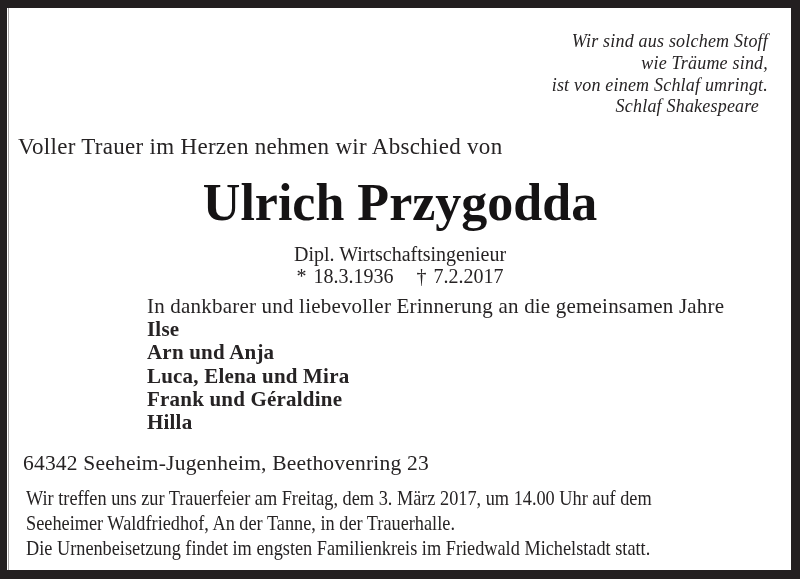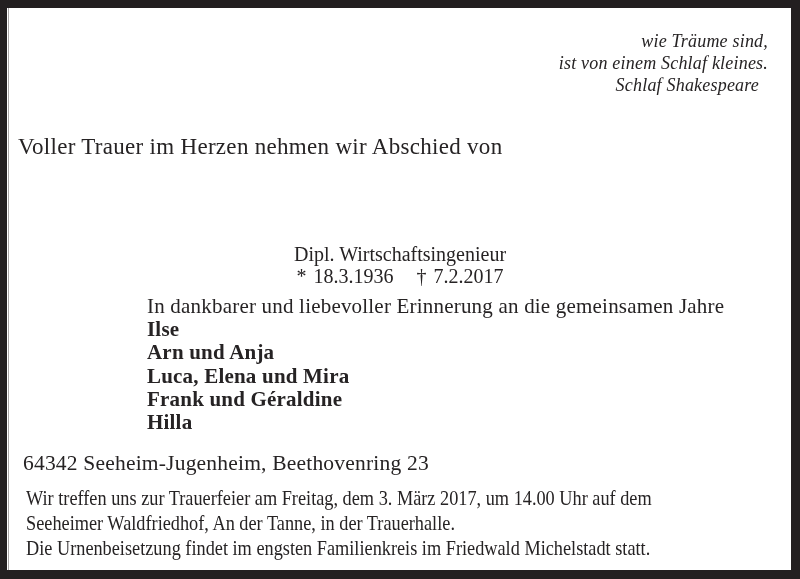--- a/index.html
+++ b/index.html
@@ -107,27 +107,29 @@
   }
 </style>
 </head>
 <body>
 
 <div class="page">
   <div class="frame"></div>
   <div class="scan-line"></div>
 
   <div class="quote">
+    <div>Wir sind aus solchem Stoff</div>
     <div>wie Träume sind,</div>
-    <div>ist von einem Schlaf kleines.</div>
+    <div>ist von einem Schlaf umringt.</div>
     <div class="attribution">Schlaf Shakespeare</div>
   </div>
 
   <div class="intro">Voller Trauer im Herzen nehmen wir Abschied von</div>
 
+  <div class="deceased-name">Ulrich Przygodda</div>
 
   <div class="deceased-title">Dipl. Wirtschaftsingenieur</div>
 
   <div class="dates">
     <span class="date-pair">
         <span>*</span>
         <span>18.3.1936</span>
       </span>
     <span class="date-pair">
         <span>†</span>

